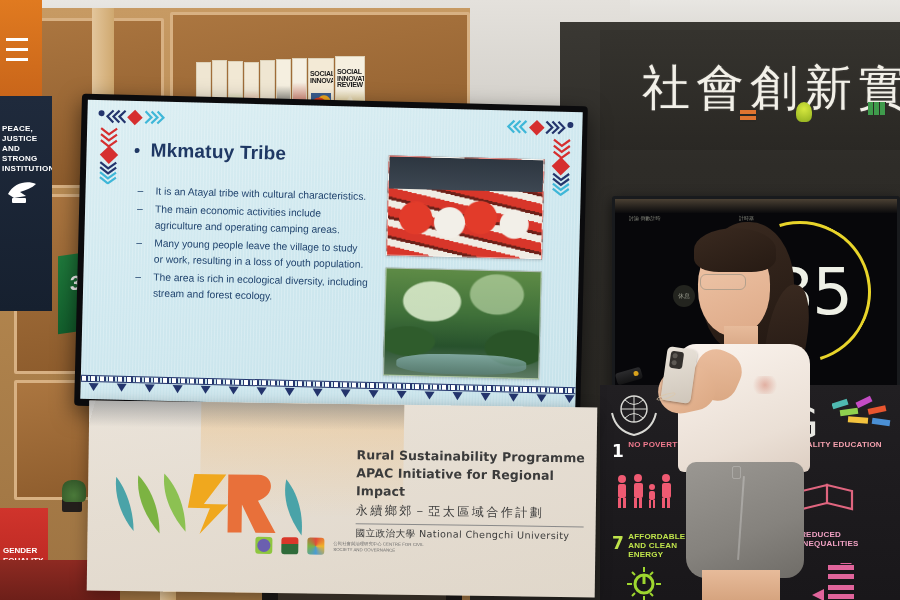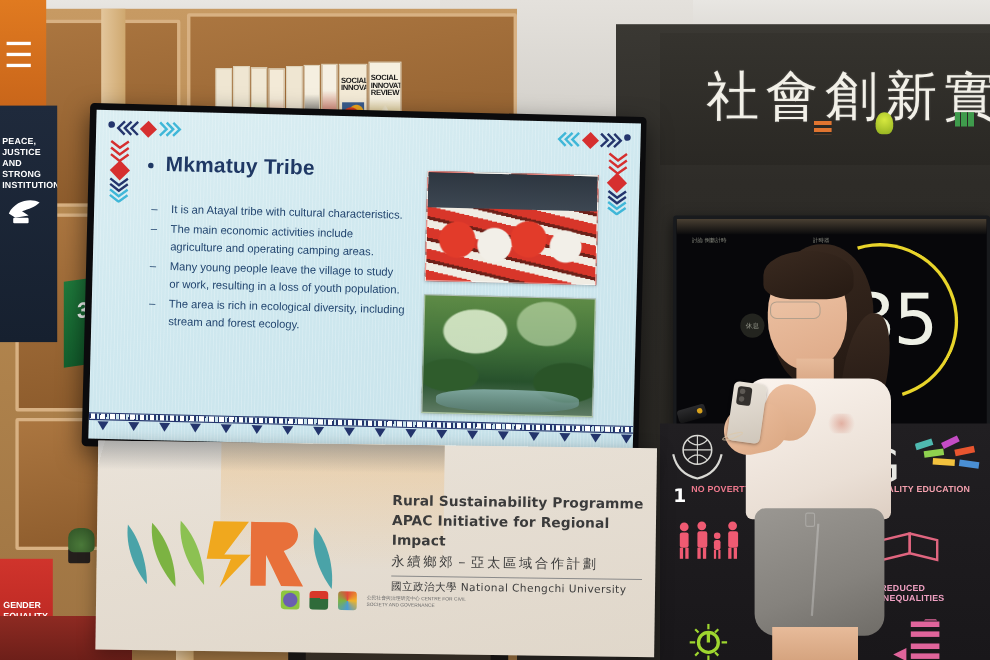--- a/index.html
+++ b/index.html
@@ -507,20 +507,24 @@
         <circle cx="52" cy="5" r="4"></circle>
           <rect x="48" y="10" width="9" height="15" rx="2"></rect>
           <rect x="48" y="25" width="3" height="10"></rect>
           <rect x="53" y="25" width="3" height="10"></rect>
       </g>
     </svg>
     <div class="sdg-item" style="left:88px; top:56px;color:#7ad17a;">
       <span class="sdg-num">2</span>
     </div>
 
+    <div class="sdg-item" style="left:12px; top:148px;">
+      <span class="sdg-num" style="color:#bfe34b;">7</span>
+      <span class="sdg-lbl" style="display:inline-block;vertical-align:top;max-width:72px;color:#bfe34b;">AFFORDABLE AND CLEAN ENERGY</span>
+    </div>
     <svg class="sdg-icon" style="left:22px; top:182px; width:44px; height:34px;" viewBox="0 0 44 34">
       <circle cx="22" cy="17" r="9" fill="none" stroke="#9ed62f" stroke-width="3"></circle>
       <path d="M22 9 v8" stroke="#9ed62f" stroke-width="3"></path>
       <g stroke="#9ed62f" stroke-width="2">
         <path d="M22 0 v5 M22 29 v5 M5 17 h5 M34 17 h5 M10 5 l3 3 M31 5 l-3 3 M10 29 l3 -3 M31 29 l-3 -3"></path>
       </g>
     </svg>
 
     <div style="position:absolute; left:186px; top:14px; font-size:42px; color:#e7e7e2; font-family:'DejaVu Sans',sans-serif;">G</div>
     <svg style="position:absolute; left:232px; top:10px; width:62px; height:46px;" viewBox="0 0 62 46">

